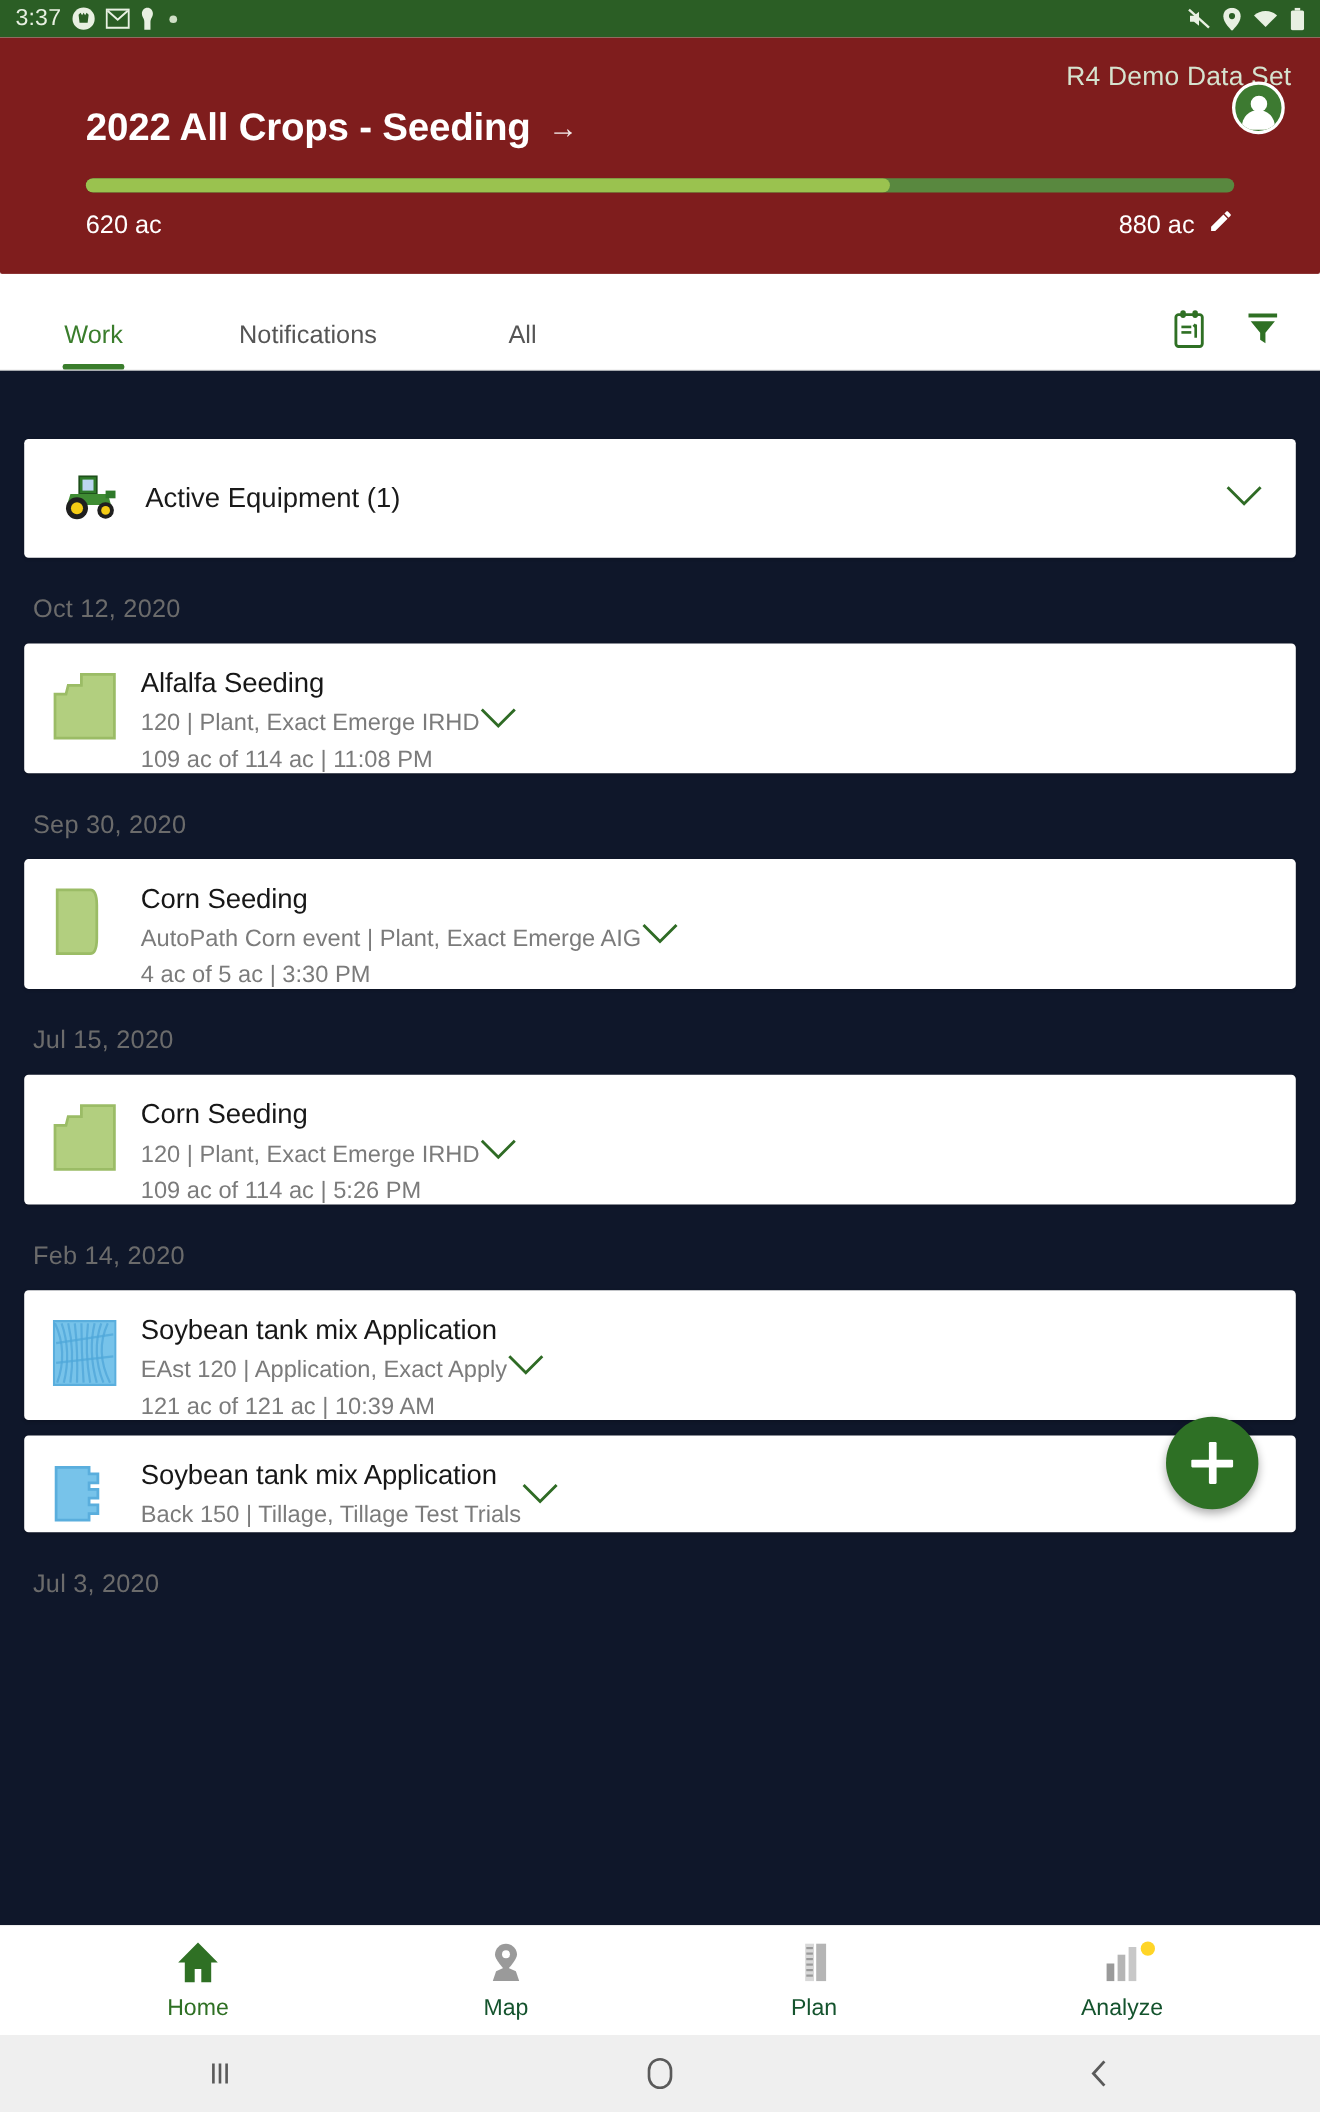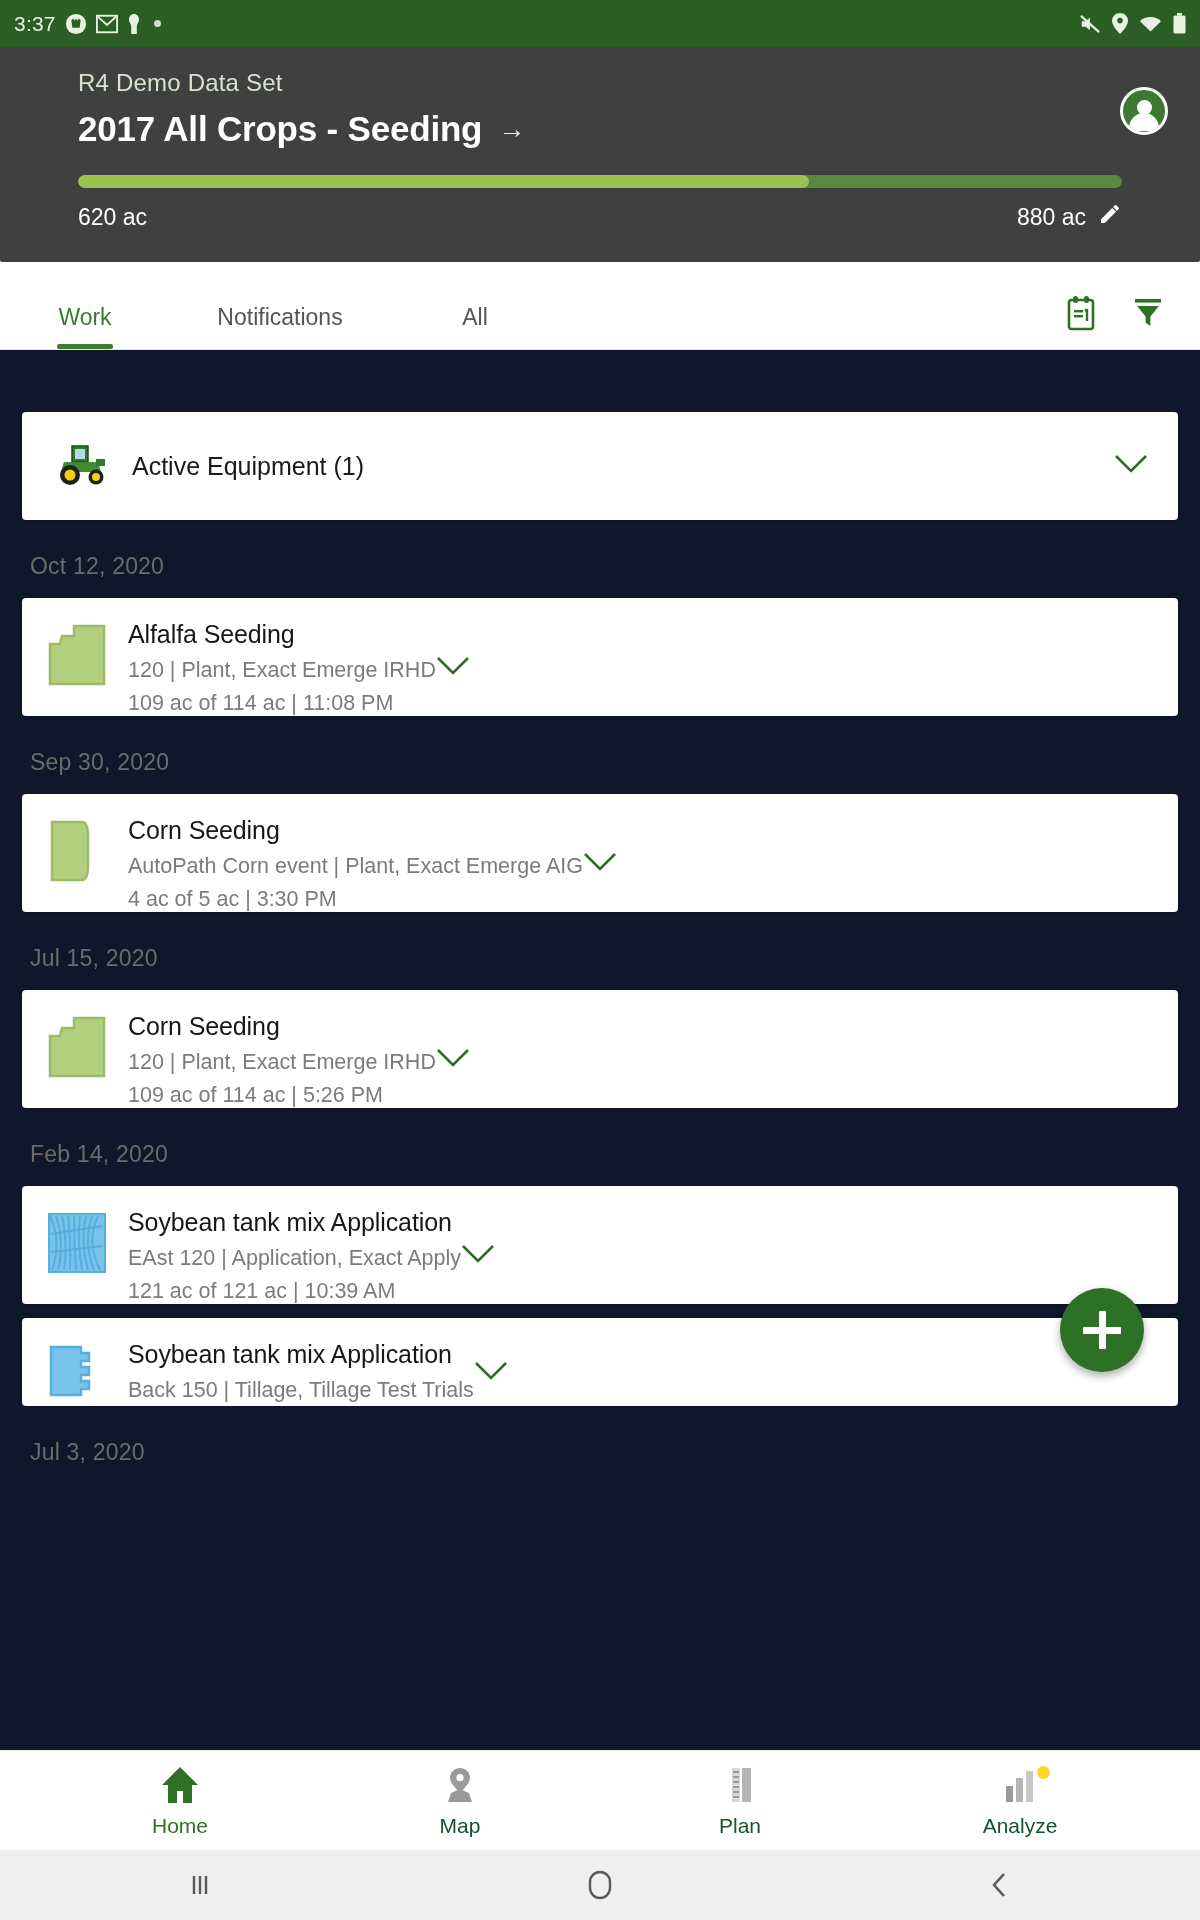--- a/index.html
+++ b/index.html
@@ -6,35 +6,35 @@
   html, body {
     width: 1200px; height: 1920px;
     background: #fafafa;
     font-family: "Liberation Sans", sans-serif;
     overflow: hidden;
   }
   .screen { position: relative; width: 1200px; height: 1920px; display: flex; flex-direction: column; background: #fafafa; }
 
   
   .statusbar {
-    height: 47px; background: #2b5e25; color: #e8f0e2;
+    height: 34px; background: #2b5e25; color: #e8f0e2;
     display: flex; align-items: center; justify-content: space-between;
     padding: 0 14px; font-size: 21px; font-weight: 500; flex: 0 0 auto;
   }
   .sb-left { display: flex; align-items: center; gap: 9px; }
   .sb-right { display: flex; align-items: center; gap: 11px; }
   .sb-clock { letter-spacing: .2px; font-size: 21px; }
   .sb-ico { display: inline-flex; align-items: center; }
   .sb-dot { width: 7px; height: 7px; border-radius: 50%; background: #cfe0c6; display: inline-block; margin-left: 4px;}
 
   
   .header {
-    background: #404040; color: #fff; flex: 0 0 auto;
+    background: #7f1d1d; color: #fff; flex: 0 0 auto;
     padding: 22px 26px 30px 26px; position: relative;
-    border-bottom-left-radius: 2px; border-bottom-right-radius: 2px;
+    border-bottom-left-radius: 2px; border-bottom-right-radius: 2px; text-align: right;
   }
   .hdr-sub { font-size: 24px; color: #d6e3cf; font-weight: 400; letter-spacing: .2px; margin-left: 52px;}
   .hdr-title-row { display: flex; align-items: center; margin-top: 12px; margin-left: 52px; }
   .hdr-title { font-size: 35px; font-weight: 700; letter-spacing: -.2px; }
   .hdr-arrow { margin-left: 16px; font-size: 27px; opacity: .9; line-height: 1; }
   .avatar {
     position: absolute; right: 32px; top: 40px;
     width: 48px; height: 48px; border-radius: 50%;
     border: 3px solid #ffffff; background: #3d7a31;
     display: flex; align-items: center; justify-content: center; overflow: hidden;
@@ -163,21 +163,21 @@
             <rect x="4" y="0" width="5" height="2.6" fill="#e8f0e2"></rect>
             <rect x="0.5" y="2.5" width="12" height="18" rx="1.5" fill="#e8f0e2"></rect>
           </svg>
       </span>
     </div>
   </div>
 
   <div class="header">
     <div class="hdr-sub">R4 Demo Data Set</div>
     <div class="hdr-title-row">
-      <span class="hdr-title">2017 All Crops - Seeding</span>
+      <span class="hdr-title">2022 All Crops - Seeding</span>
       <span class="hdr-arrow">→</span>
     </div>
     <div class="avatar">
       <div class="head"></div>
       <div class="body"></div>
     </div>
     <div class="progress-wrap">
       <div class="pbar-track">
         <div class="pbar-fill" id="hdrFill" style="width: 70%;"></div>
       </div>

